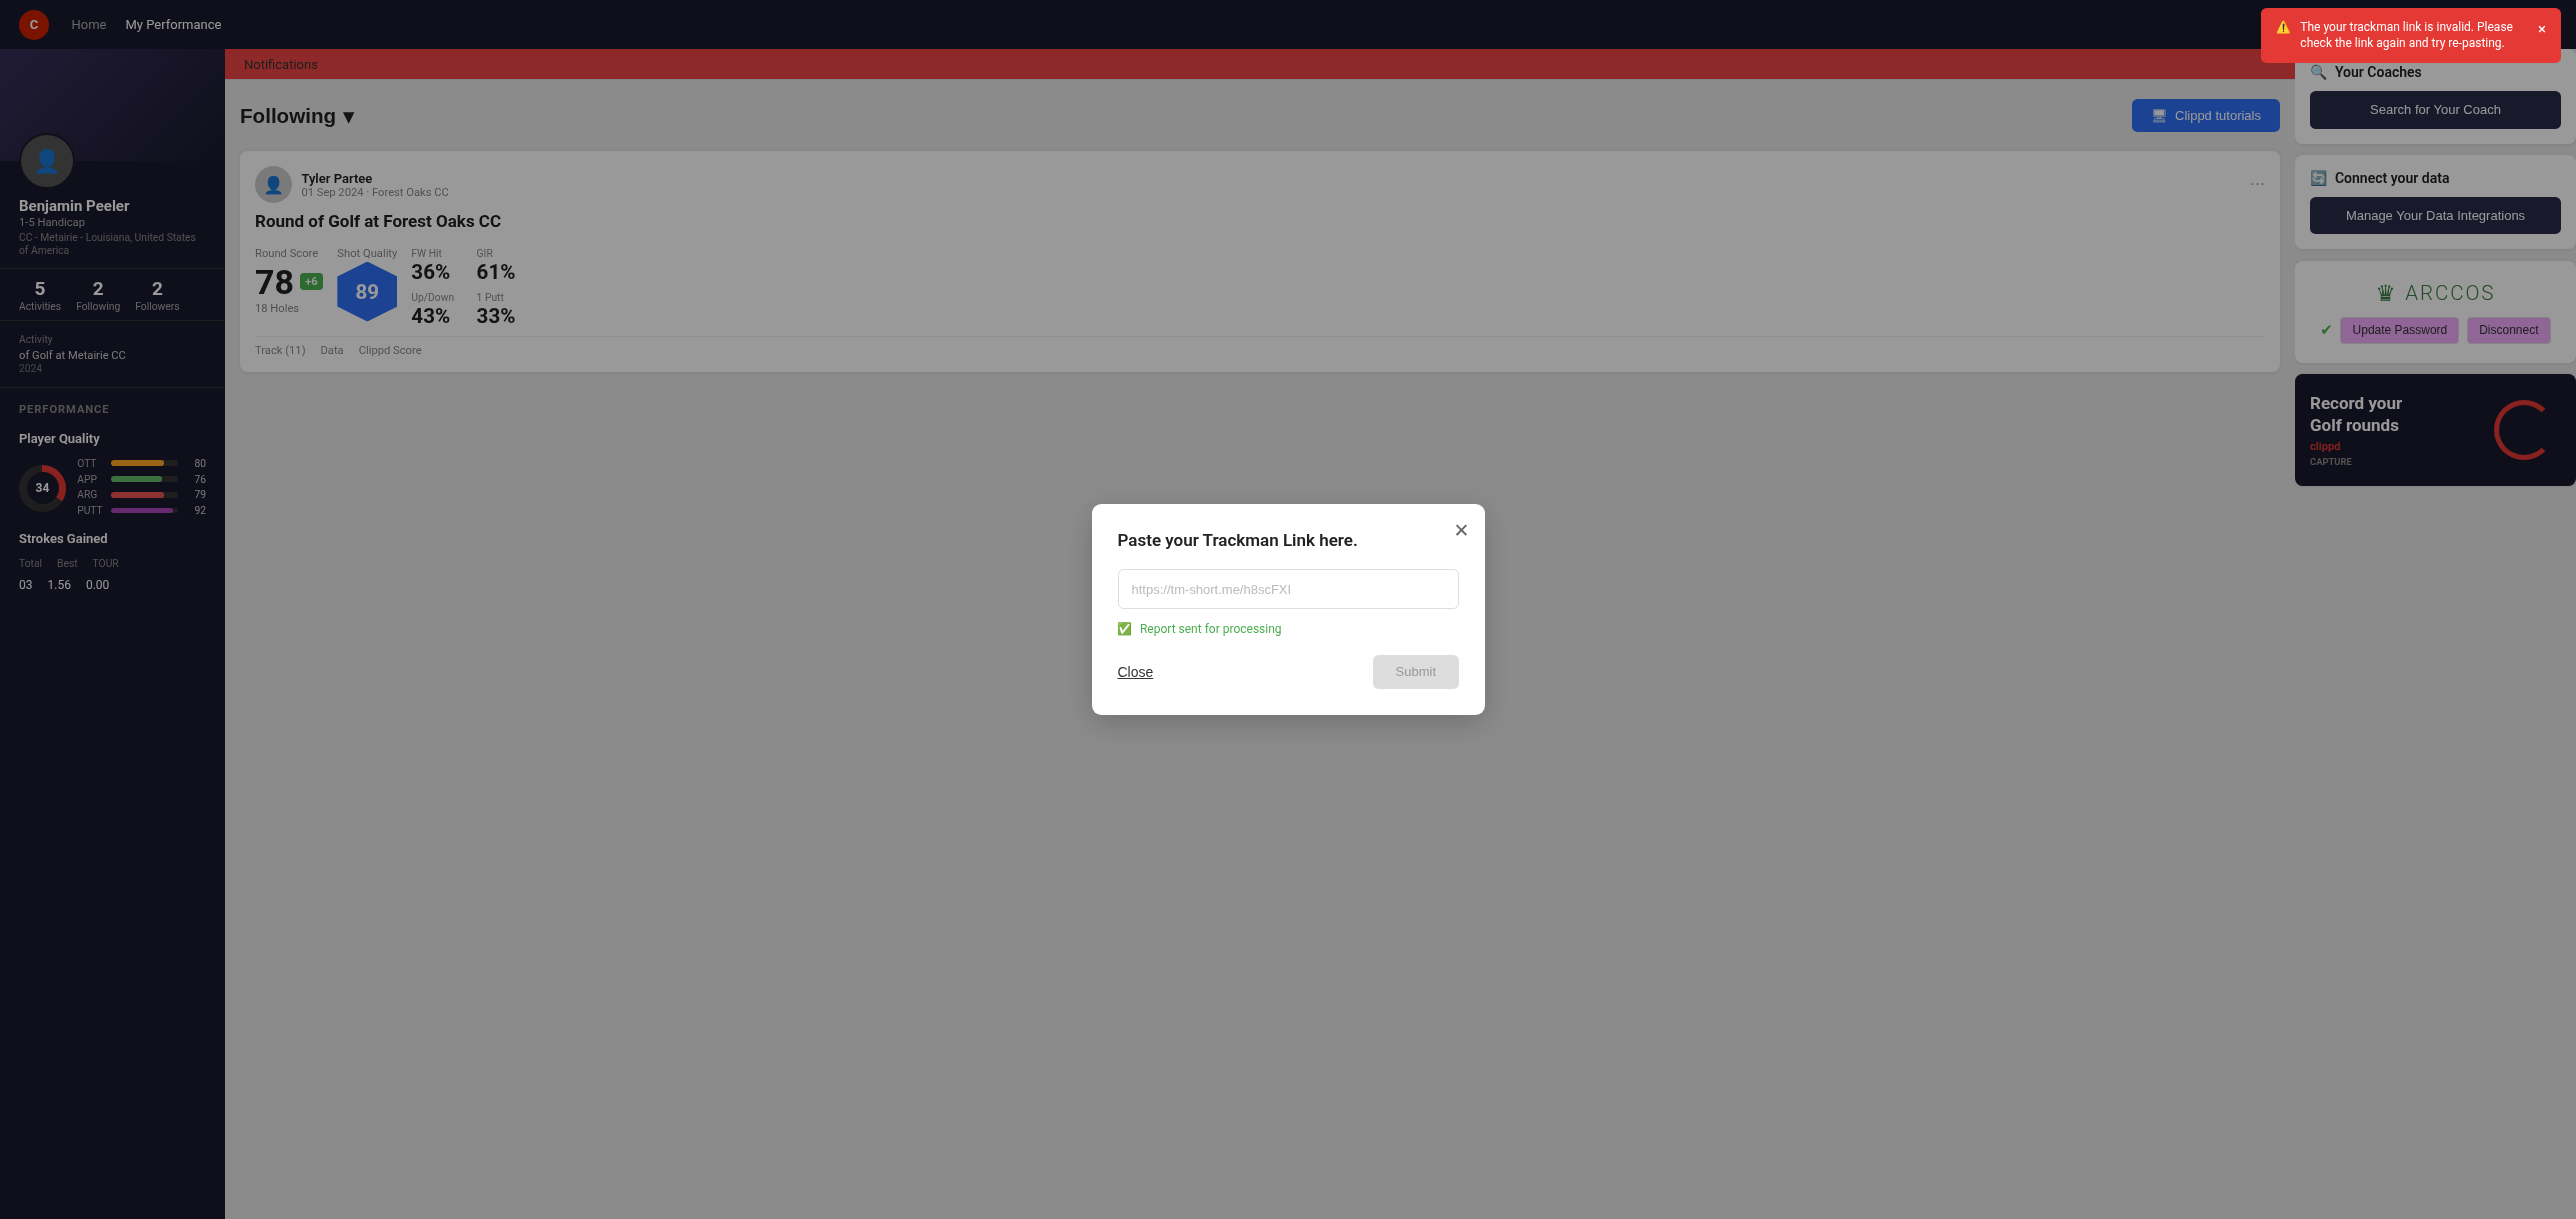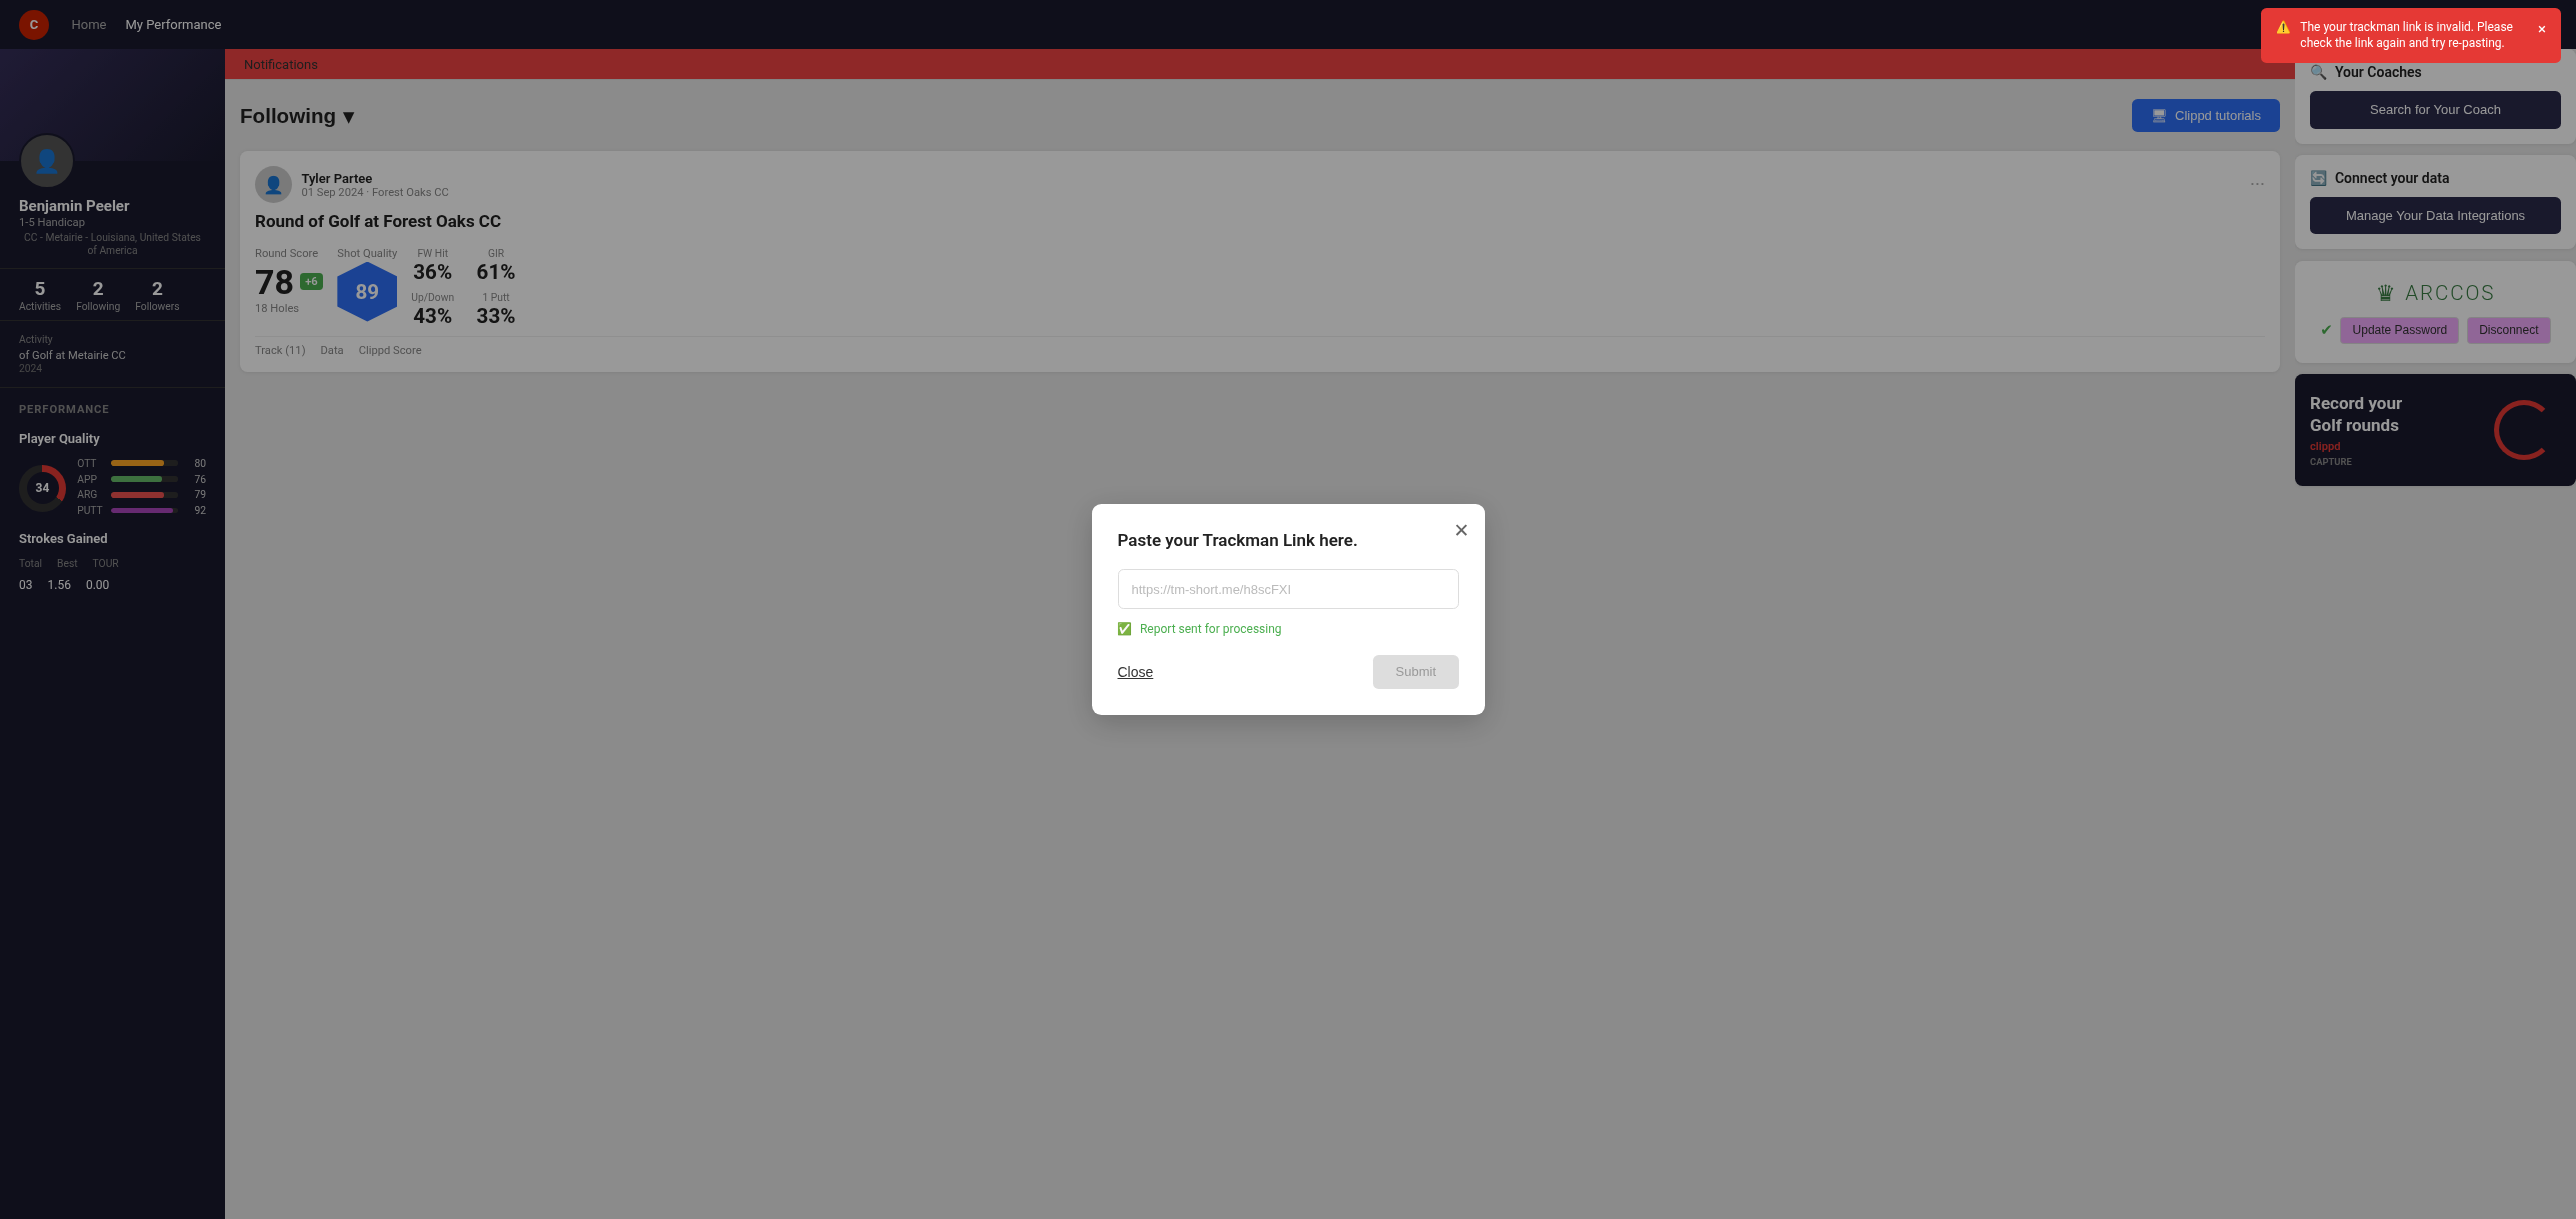--- a/index.html
+++ b/index.html
@@ -101,21 +101,20 @@
       font-size: 15px; font-weight: 700; color: white;
       padding: 7.5px 19px 1.9px;
     }
     .sidebar-handicap {
       font-size: 11.2px; color: #aaa;
       padding: 0 19px;
     }
     .sidebar-location {
       font-size: 10.3px; color: #888;
       padding: 1.9px 19px 11.2px;
-      text-align: center;
     }
     .sidebar-stats {
       display: flex;
       padding: 7.5px 19px;
       border-top: 0.9px solid #333;
       border-bottom: 0.9px solid #333;
       gap: 15px;
     }
     .sidebar-stat { text-align: center; }
     .sidebar-stat-num { font-size: 19px; font-weight: 700; color: white; }
@@ -248,21 +247,21 @@
       border-radius: 3.7px; padding: 1.9px 5.6px;
     }
     .round-holes { font-size: 11.2px; color: #888; }
     .shot-quality-hex {
       width: 60px; height: 60px;
       background: #2d6ef5;
       clip-path: polygon(50% 0%, 100% 25%, 100% 75%, 50% 100%, 0% 75%, 0% 25%);
       display: flex; align-items: center; justify-content: center;
       color: white; font-size: 20.6px; font-weight: 700;
     }
-    .round-pct-block { text-align: center; }
+    .round-pct-block { text-align: left; }
     .round-pct-label { font-size: 10.3px; color: #888; }
     .round-pct-val { font-size: 20.6px; font-weight: 700; color: #222; }
 
     
     .sidebar-right {
       width: 281px;
       flex-shrink: 0;
       display: flex;
       flex-direction: column;
       gap: 11.2px;

